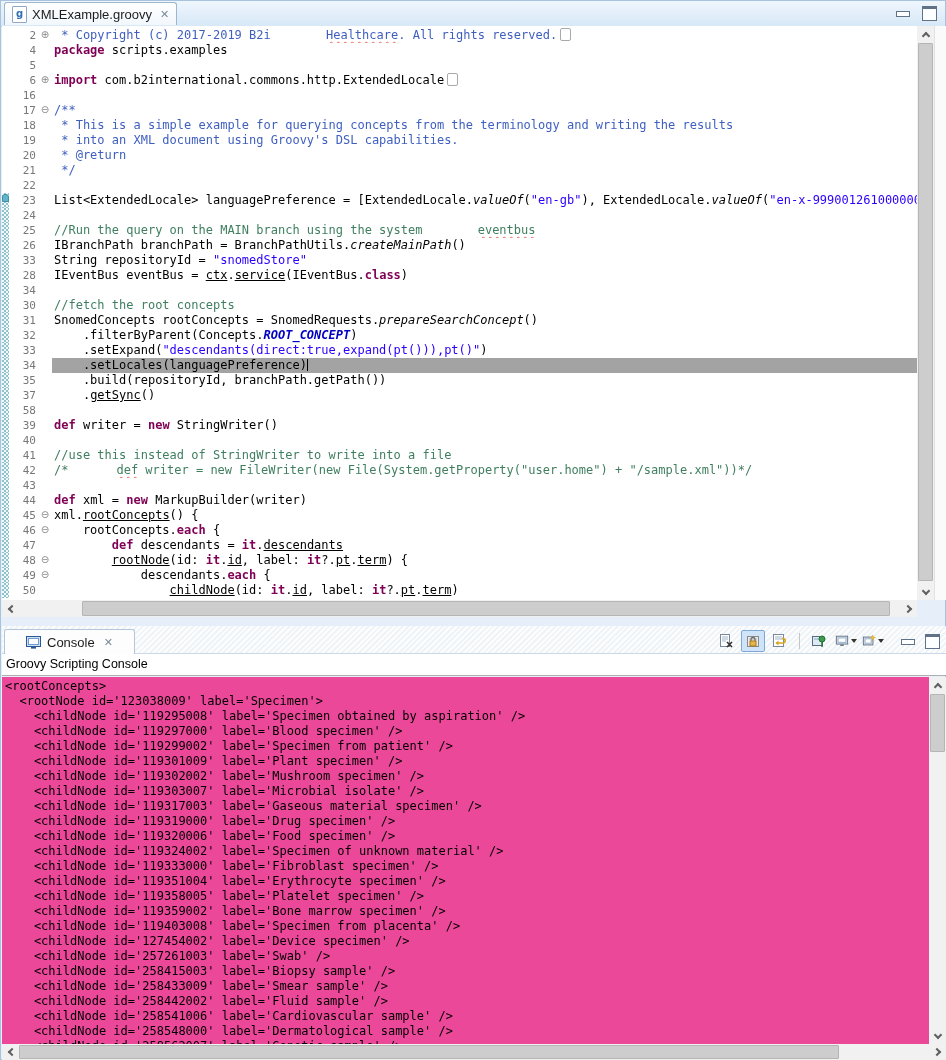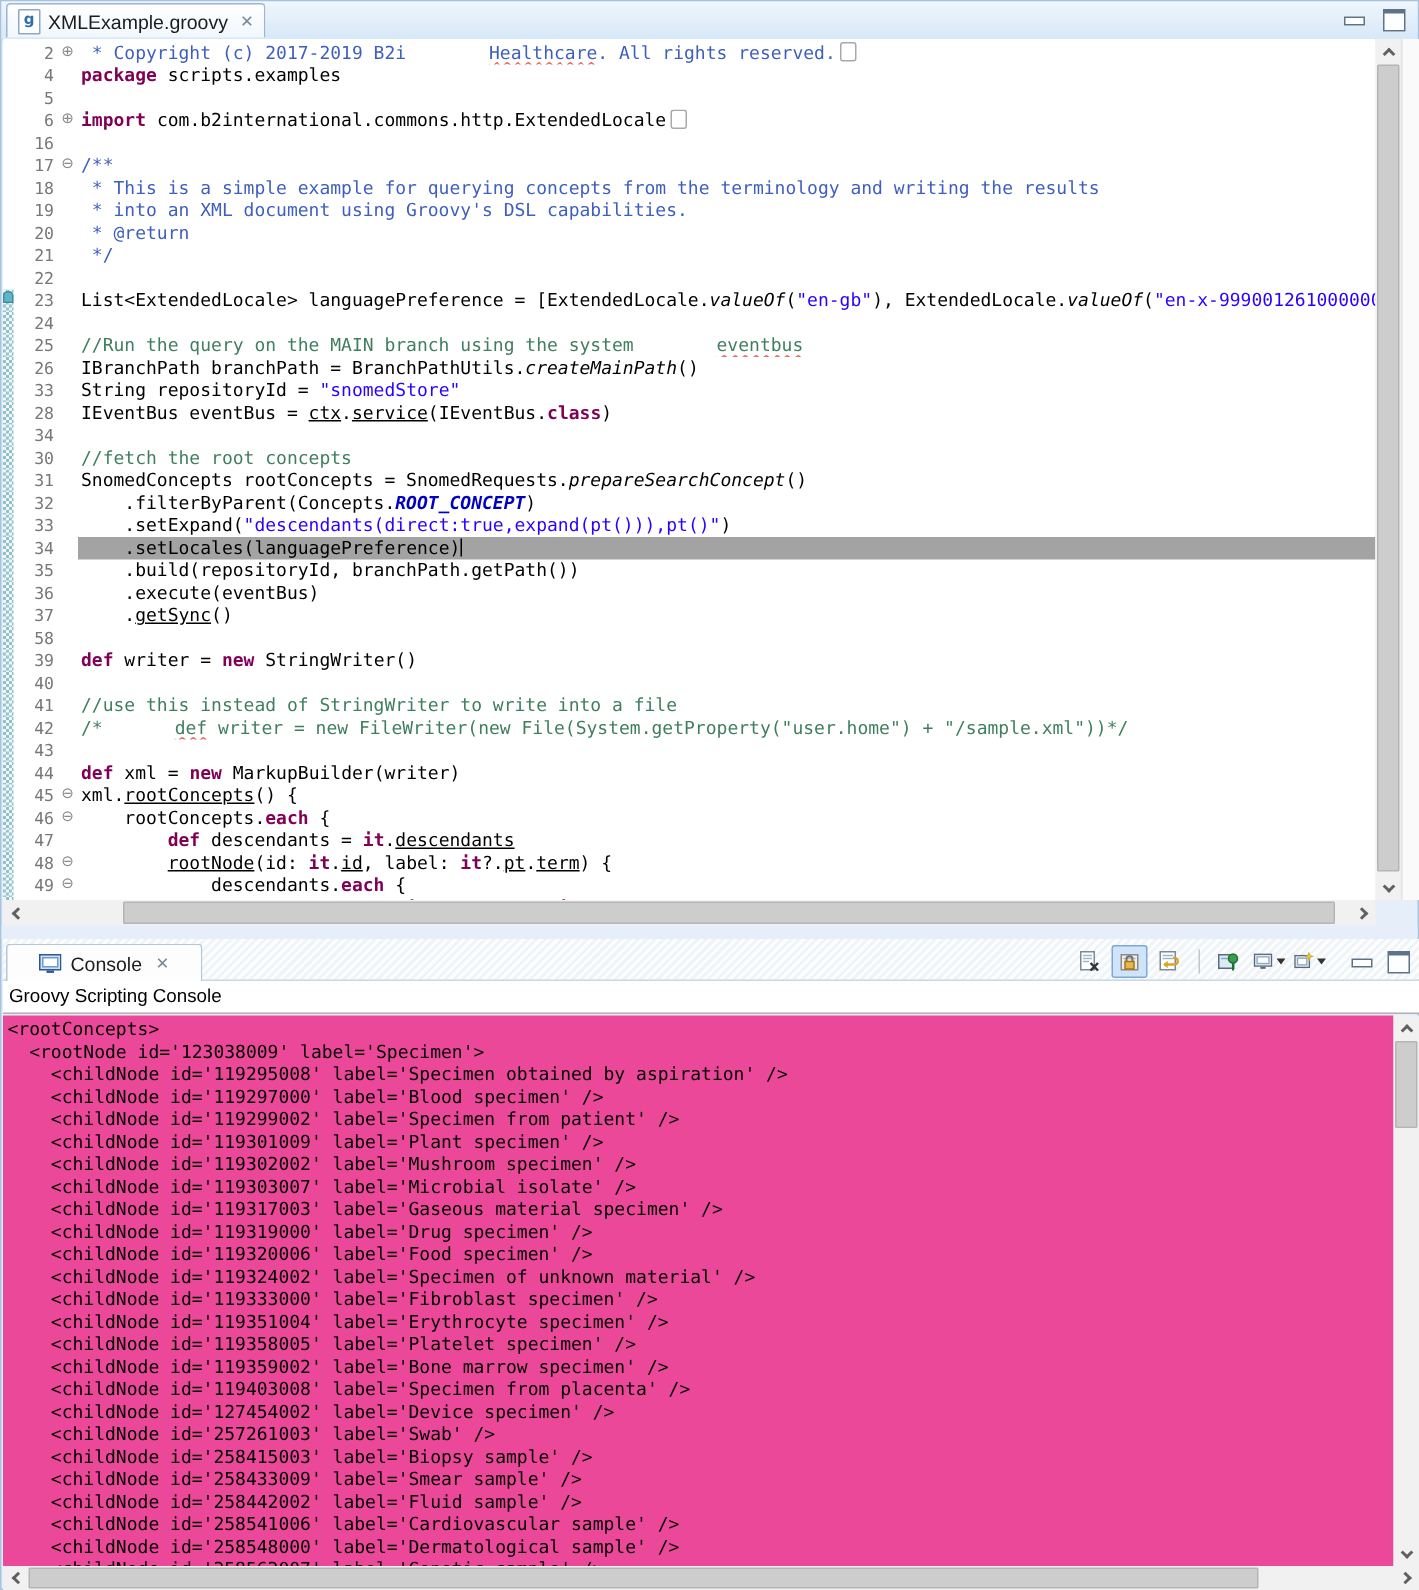--- a/index.html
+++ b/index.html
@@ -119,21 +119,20 @@
       <div class="ed-row"><span class="ann diff"></span><span class="lnum">26</span><span class="fold"></span><span class="codecell"><span class="tk-plain">IBranchPath branchPath = BranchPathUtils.</span><span class="tk-static">createMainPath</span><span class="tk-plain">()</span></span></div>
       <div class="ed-row"><span class="ann diff"></span><span class="lnum">33</span><span class="fold"></span><span class="codecell"><span class="tk-plain">String repositoryId = </span><span class="tk-string">"snomedStore"</span></span></div>
       <div class="ed-row"><span class="ann diff"></span><span class="lnum">28</span><span class="fold"></span><span class="codecell"><span class="tk-plain">IEventBus eventBus = </span><span class="tk-dynamic">ctx</span><span class="tk-plain">.</span><span class="tk-dynamic">service</span><span class="tk-plain">(IEventBus.</span><span class="tk-keyword">class</span><span class="tk-plain">)</span></span></div>
       <div class="ed-row"><span class="ann diff"></span><span class="lnum">34</span><span class="fold"></span><span class="codecell"></span></div>
       <div class="ed-row"><span class="ann diff"></span><span class="lnum">30</span><span class="fold"></span><span class="codecell"><span class="tk-comment">//fetch the root concepts</span></span></div>
       <div class="ed-row"><span class="ann diff"></span><span class="lnum">31</span><span class="fold"></span><span class="codecell"><span class="tk-plain">SnomedConcepts rootConcepts = SnomedRequests.</span><span class="tk-static">prepareSearchConcept</span><span class="tk-plain">()</span></span></div>
       <div class="ed-row"><span class="ann diff"></span><span class="lnum">32</span><span class="fold"></span><span class="codecell"><span class="tk-plain">    .filterByParent(Concepts.</span><span class="tk-constant">ROOT_CONCEPT</span><span class="tk-plain">)</span></span></div>
       <div class="ed-row"><span class="ann diff"></span><span class="lnum">33</span><span class="fold"></span><span class="codecell"><span class="tk-plain">    .setExpand(</span><span class="tk-string">"descendants(direct:true,expand(pt())),pt()"</span><span class="tk-plain">)</span></span></div>
       <div class="ed-row current"><span class="ann diff"></span><span class="lnum">34</span><span class="fold"></span><span class="codecell"><span class="tk-plain">    .setLocales</span><span class="tk-bracket">(</span><span class="tk-plain">languagePreference)</span><span class="caret"></span></span></div>
       <div class="ed-row"><span class="ann diff"></span><span class="lnum">35</span><span class="fold"></span><span class="codecell"><span class="tk-plain">    .build(repositoryId, branchPath.getPath())</span></span></div>
-      <div class="ed-row"><span class="ann diff"></span><span class="lnum">36</span><span class="fold"></span><span class="codecell"><span class="tk-plain">    .execute(eventBus)</span></span></div>
       <div class="ed-row"><span class="ann diff"></span><span class="lnum">37</span><span class="fold"></span><span class="codecell"><span class="tk-plain">    .</span><span class="tk-dynamic">getSync</span><span class="tk-plain">()</span></span></div>
       <div class="ed-row"><span class="ann diff"></span><span class="lnum">58</span><span class="fold"></span><span class="codecell"></span></div>
       <div class="ed-row"><span class="ann diff"></span><span class="lnum">39</span><span class="fold"></span><span class="codecell"><span class="tk-keyword">def</span><span class="tk-plain"> writer = </span><span class="tk-keyword">new</span><span class="tk-plain"> StringWriter()</span></span></div>
       <div class="ed-row"><span class="ann diff"></span><span class="lnum">40</span><span class="fold"></span><span class="codecell"></span></div>
       <div class="ed-row"><span class="ann diff"></span><span class="lnum">41</span><span class="fold"></span><span class="codecell"><span class="tk-comment">//use this instead of StringWriter to write into a file</span></span></div>
       <div class="ed-row"><span class="ann diff"></span><span class="lnum">42</span><span class="fold"></span><span class="codecell"><span class="tk-comment">/*</span><span class="tk-comment tk-misspelled">def</span><span class="tk-comment"> writer = new FileWriter(new File(System.getProperty("user.home") + "/sample.xml"))*/</span></span></div>
       <div class="ed-row"><span class="ann diff"></span><span class="lnum">43</span><span class="fold"></span><span class="codecell"></span></div>
       <div class="ed-row"><span class="ann diff"></span><span class="lnum">44</span><span class="fold"></span><span class="codecell"><span class="tk-keyword">def</span><span class="tk-plain"> xml = </span><span class="tk-keyword">new</span><span class="tk-plain"> MarkupBuilder(writer)</span></span></div>
       <div class="ed-row"><span class="ann diff"></span><span class="lnum">45</span><span class="fold">⊖</span><span class="codecell"><span class="tk-plain">xml.</span><span class="tk-dynamic">rootConcepts</span><span class="tk-plain">() {</span></span></div>
       <div class="ed-row"><span class="ann diff"></span><span class="lnum">46</span><span class="fold">⊖</span><span class="codecell"><span class="tk-plain">    rootConcepts.</span><span class="tk-keyword">each</span><span class="tk-plain"> {</span></span></div>

